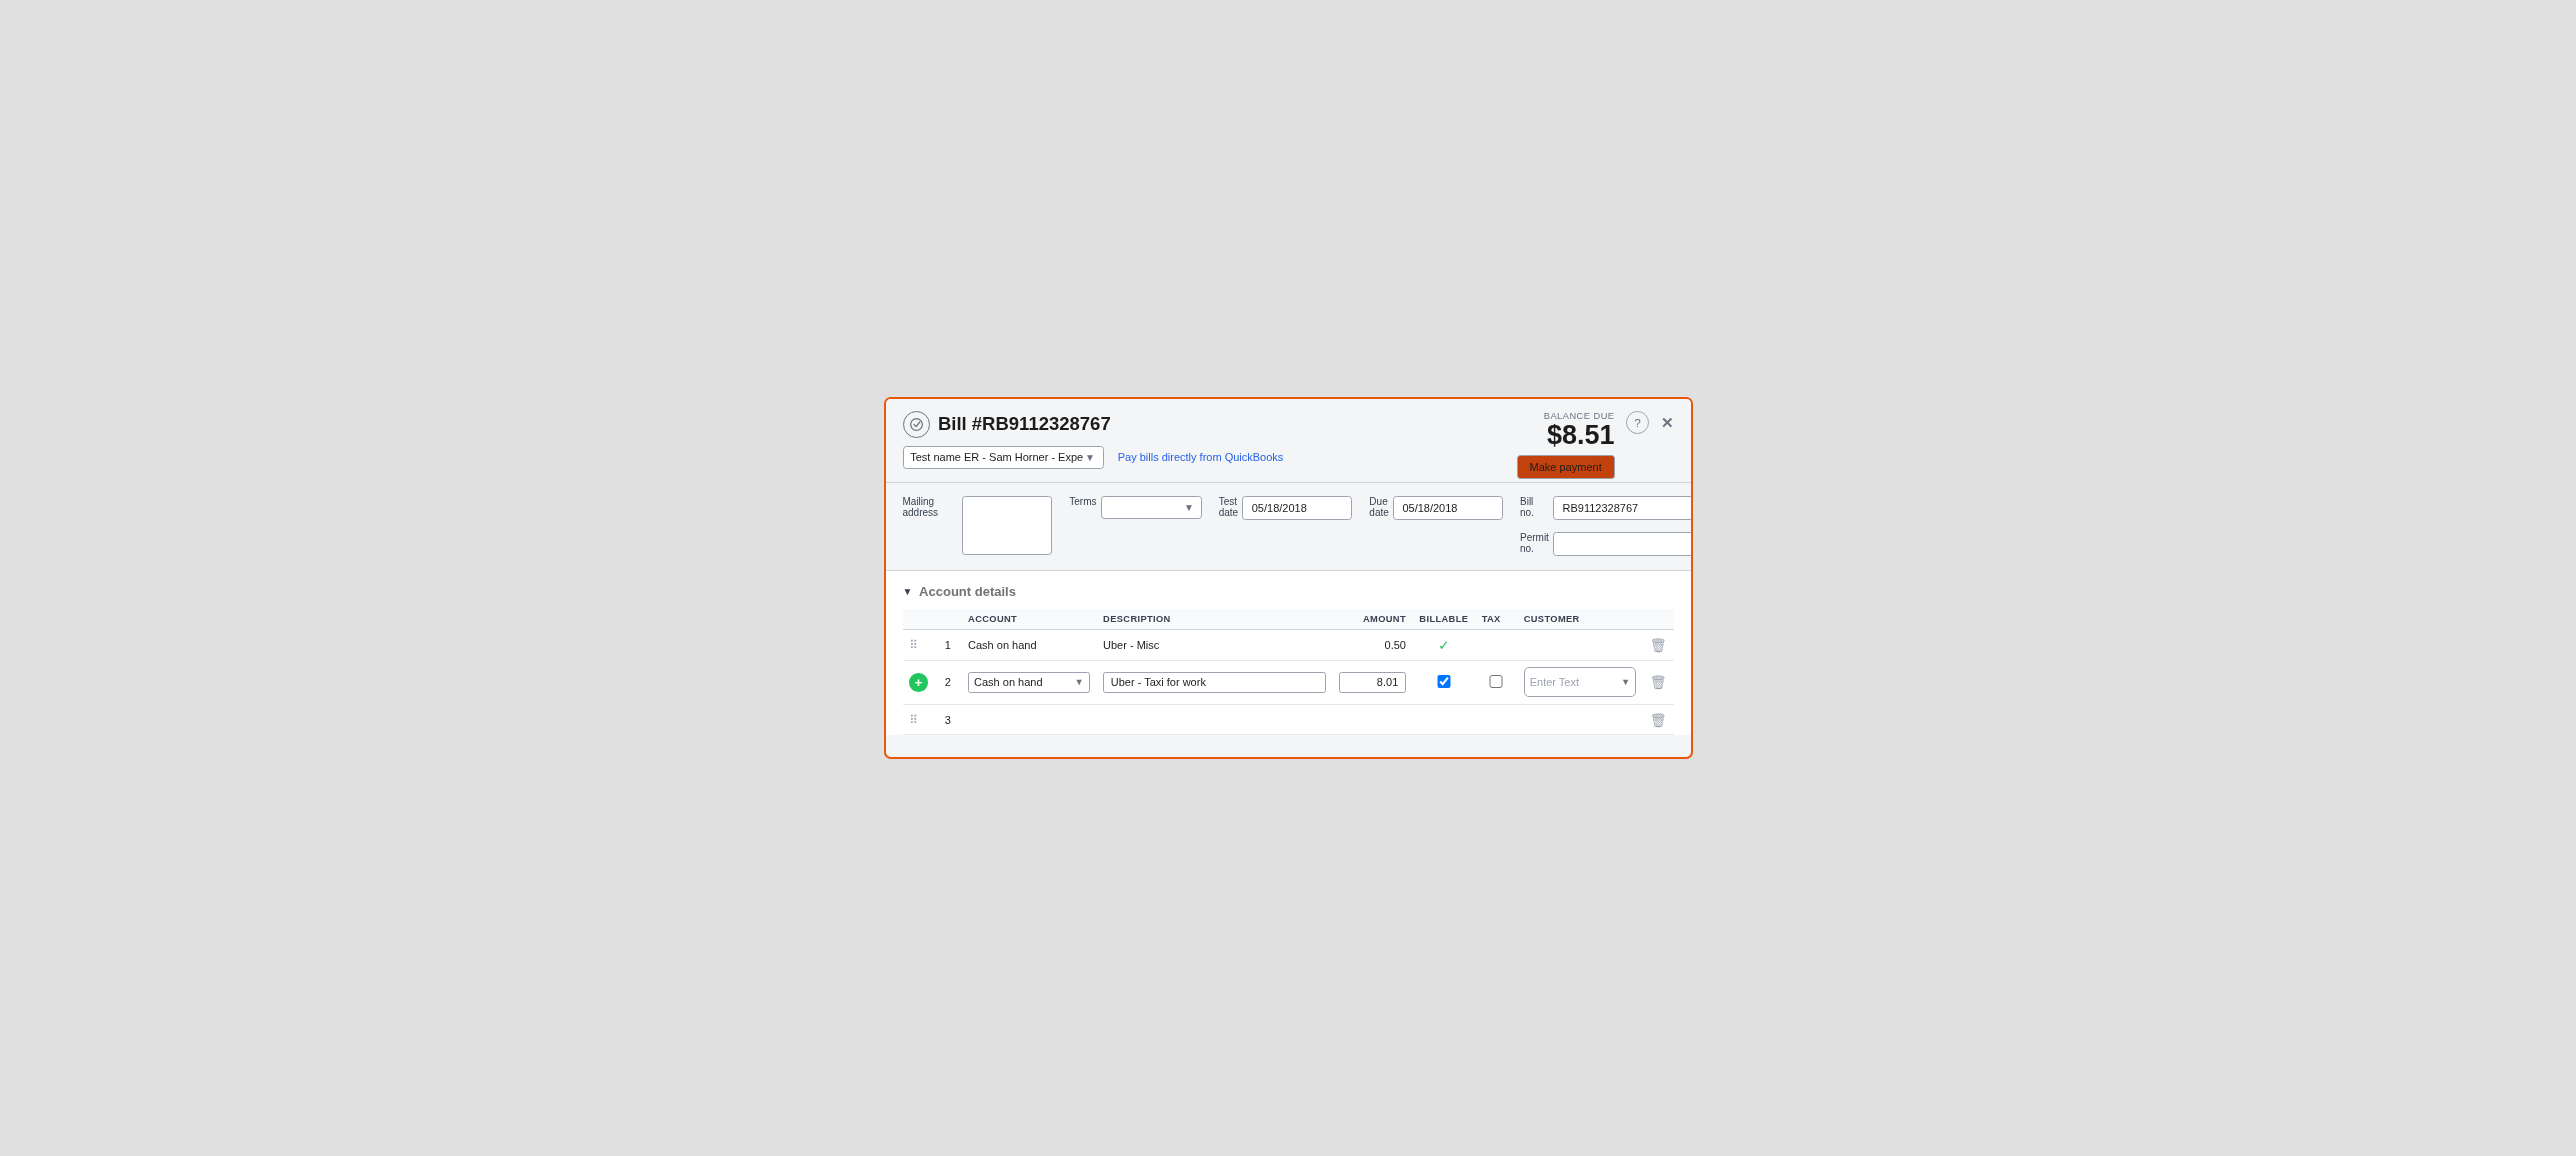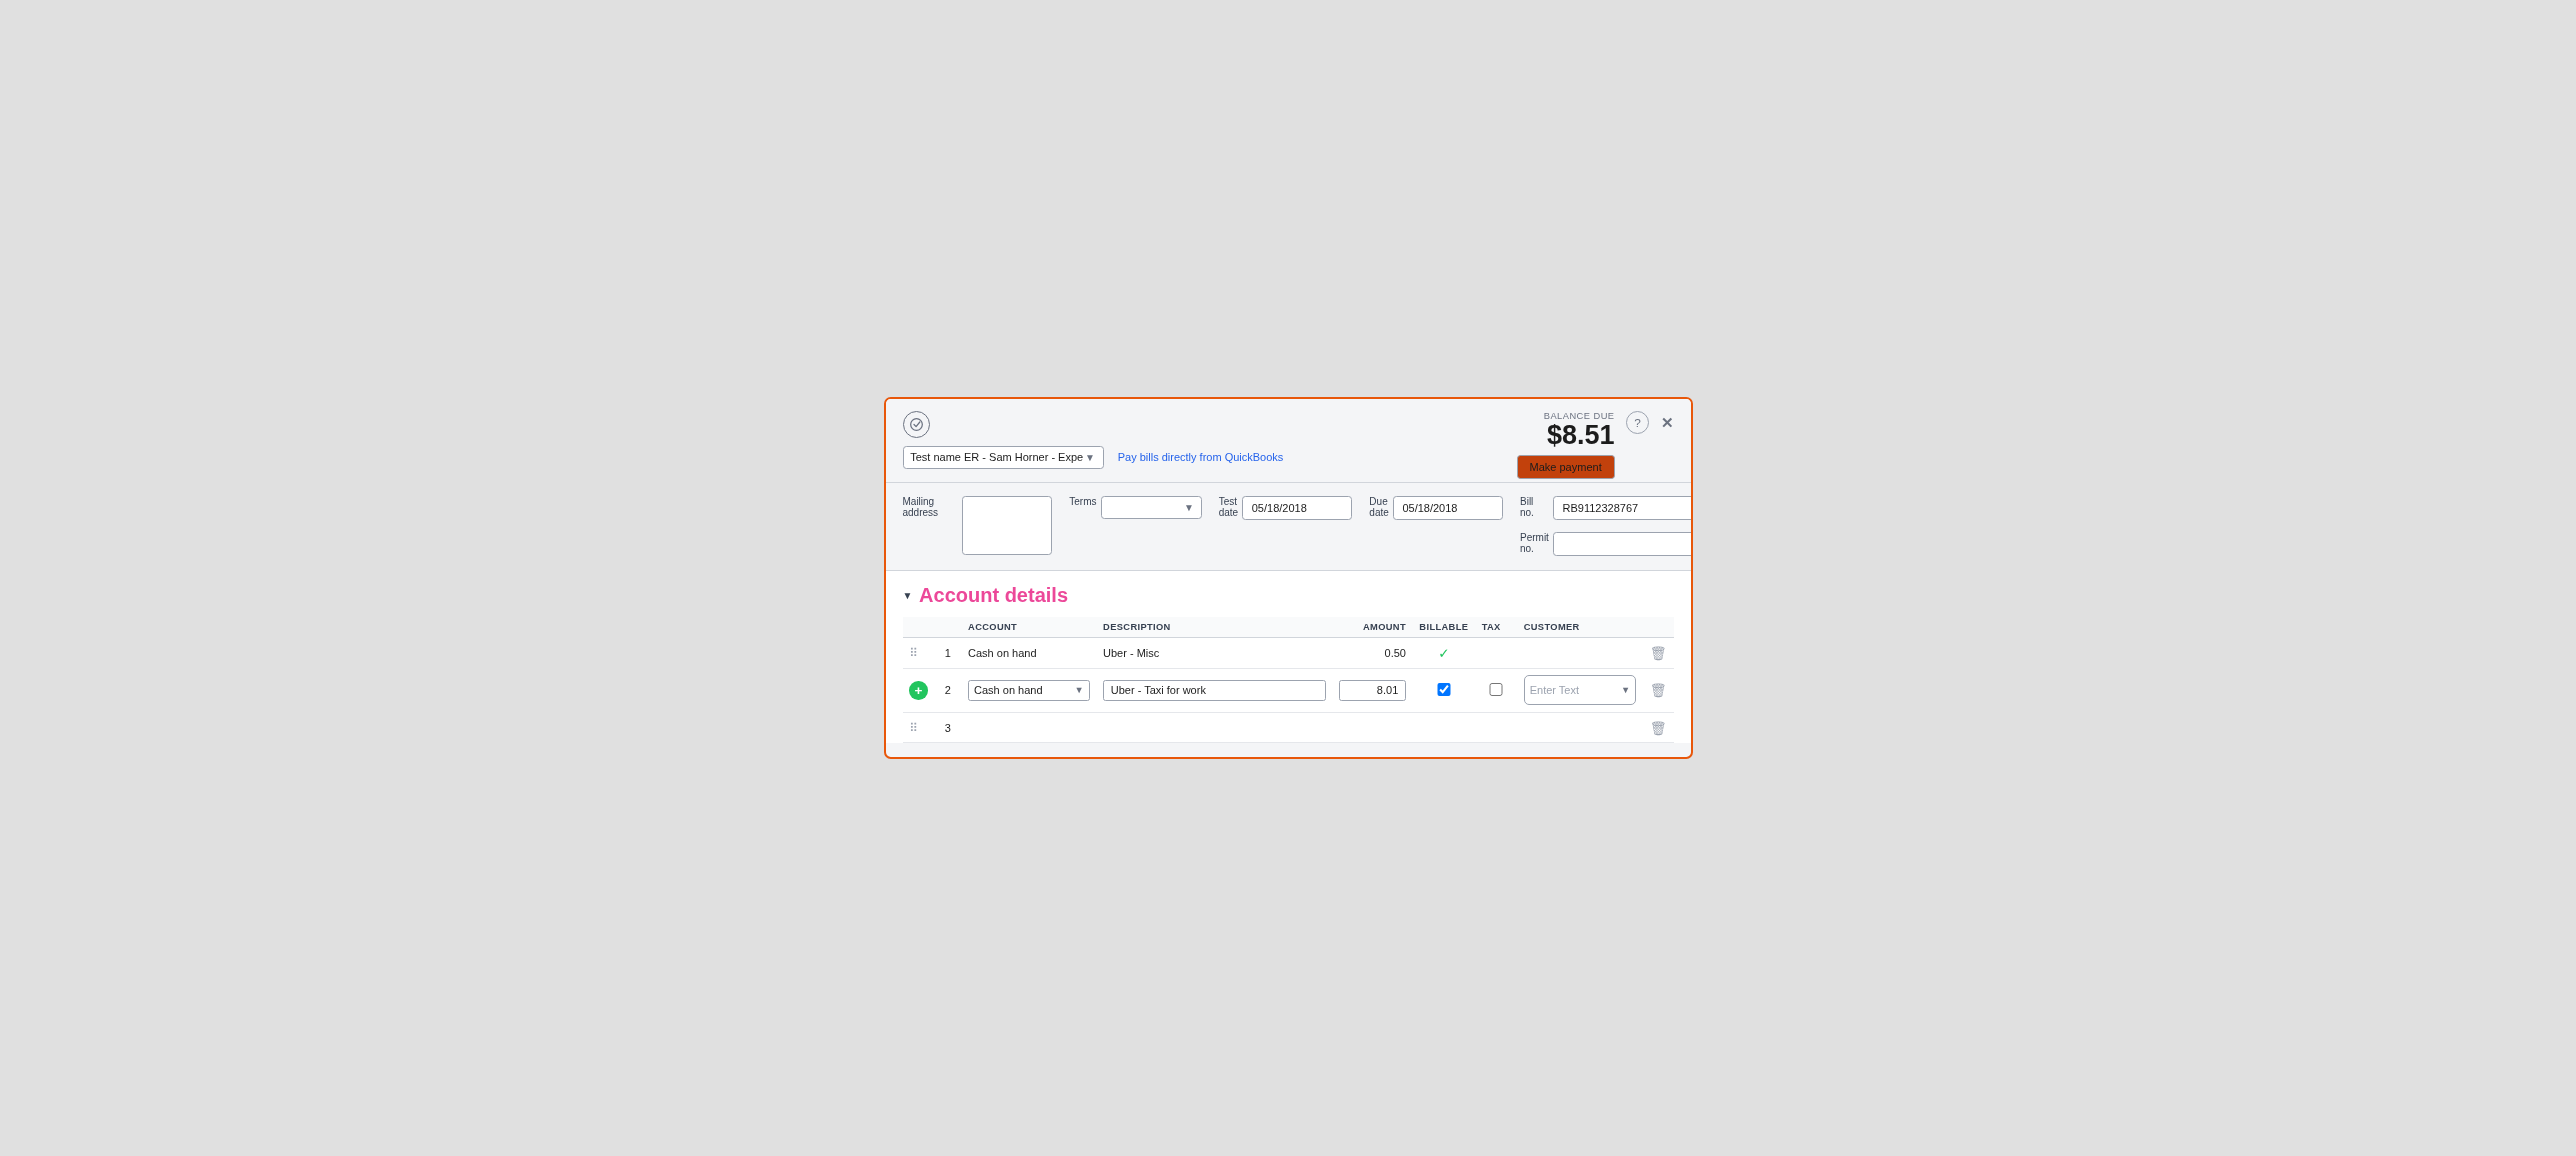--- a/index.html
+++ b/index.html
@@ -181,23 +181,23 @@
       border-top: 0.8px solid #d1d5db;
       padding: 13.5px 17px 0 17px;
     }
     .section-header {
       display: flex;
       align-items: center;
       gap: 6.7px;
       margin-bottom: 10px;
     }
     .section-title {
-      font-size: 20px;
+      font-size: 13px;
       font-weight: 700;
-      color: #ec4899;
+      color: #737373;
     }
     .section-toggle {
       color: #374151;
       font-size: 10px;
     }
     .table {
       width: 100%;
       border-collapse: collapse;
     }
     .table th {
@@ -353,20 +353,21 @@
 
 <div class="window">
 
   <div class="title-bar">
     <div class="title-icon">
       <svg width="15" height="15" viewBox="0 0 18 18" fill="none">
         <circle cx="9" cy="9" r="7" stroke="#6b7280" stroke-width="1.5" fill="none"></circle>
         <path d="M6 9l2.5 2.5L13 6" stroke="#6b7280" stroke-width="1.5" stroke-linecap="round" stroke-linejoin="round"></path>
       </svg>
     </div>
+    <span class="title-text">Bill #RB9112328767</span>
   </div>
 
   <div style="position:absolute;top:11.8px;right:76px;text-align:right;">
     <div class="balance-label">BALANCE DUE</div>
     <div class="balance-amount">$8.51</div>
     <button class="make-payment-btn">Make payment</button>
   </div>
 
   <div class="close-btn-wrapper">
     <button class="icon-btn" style="border:1.3px solid #9ca3af;border-radius:50%;width:23.6px;height:23.6px;font-size:11.8px;">?</button>

